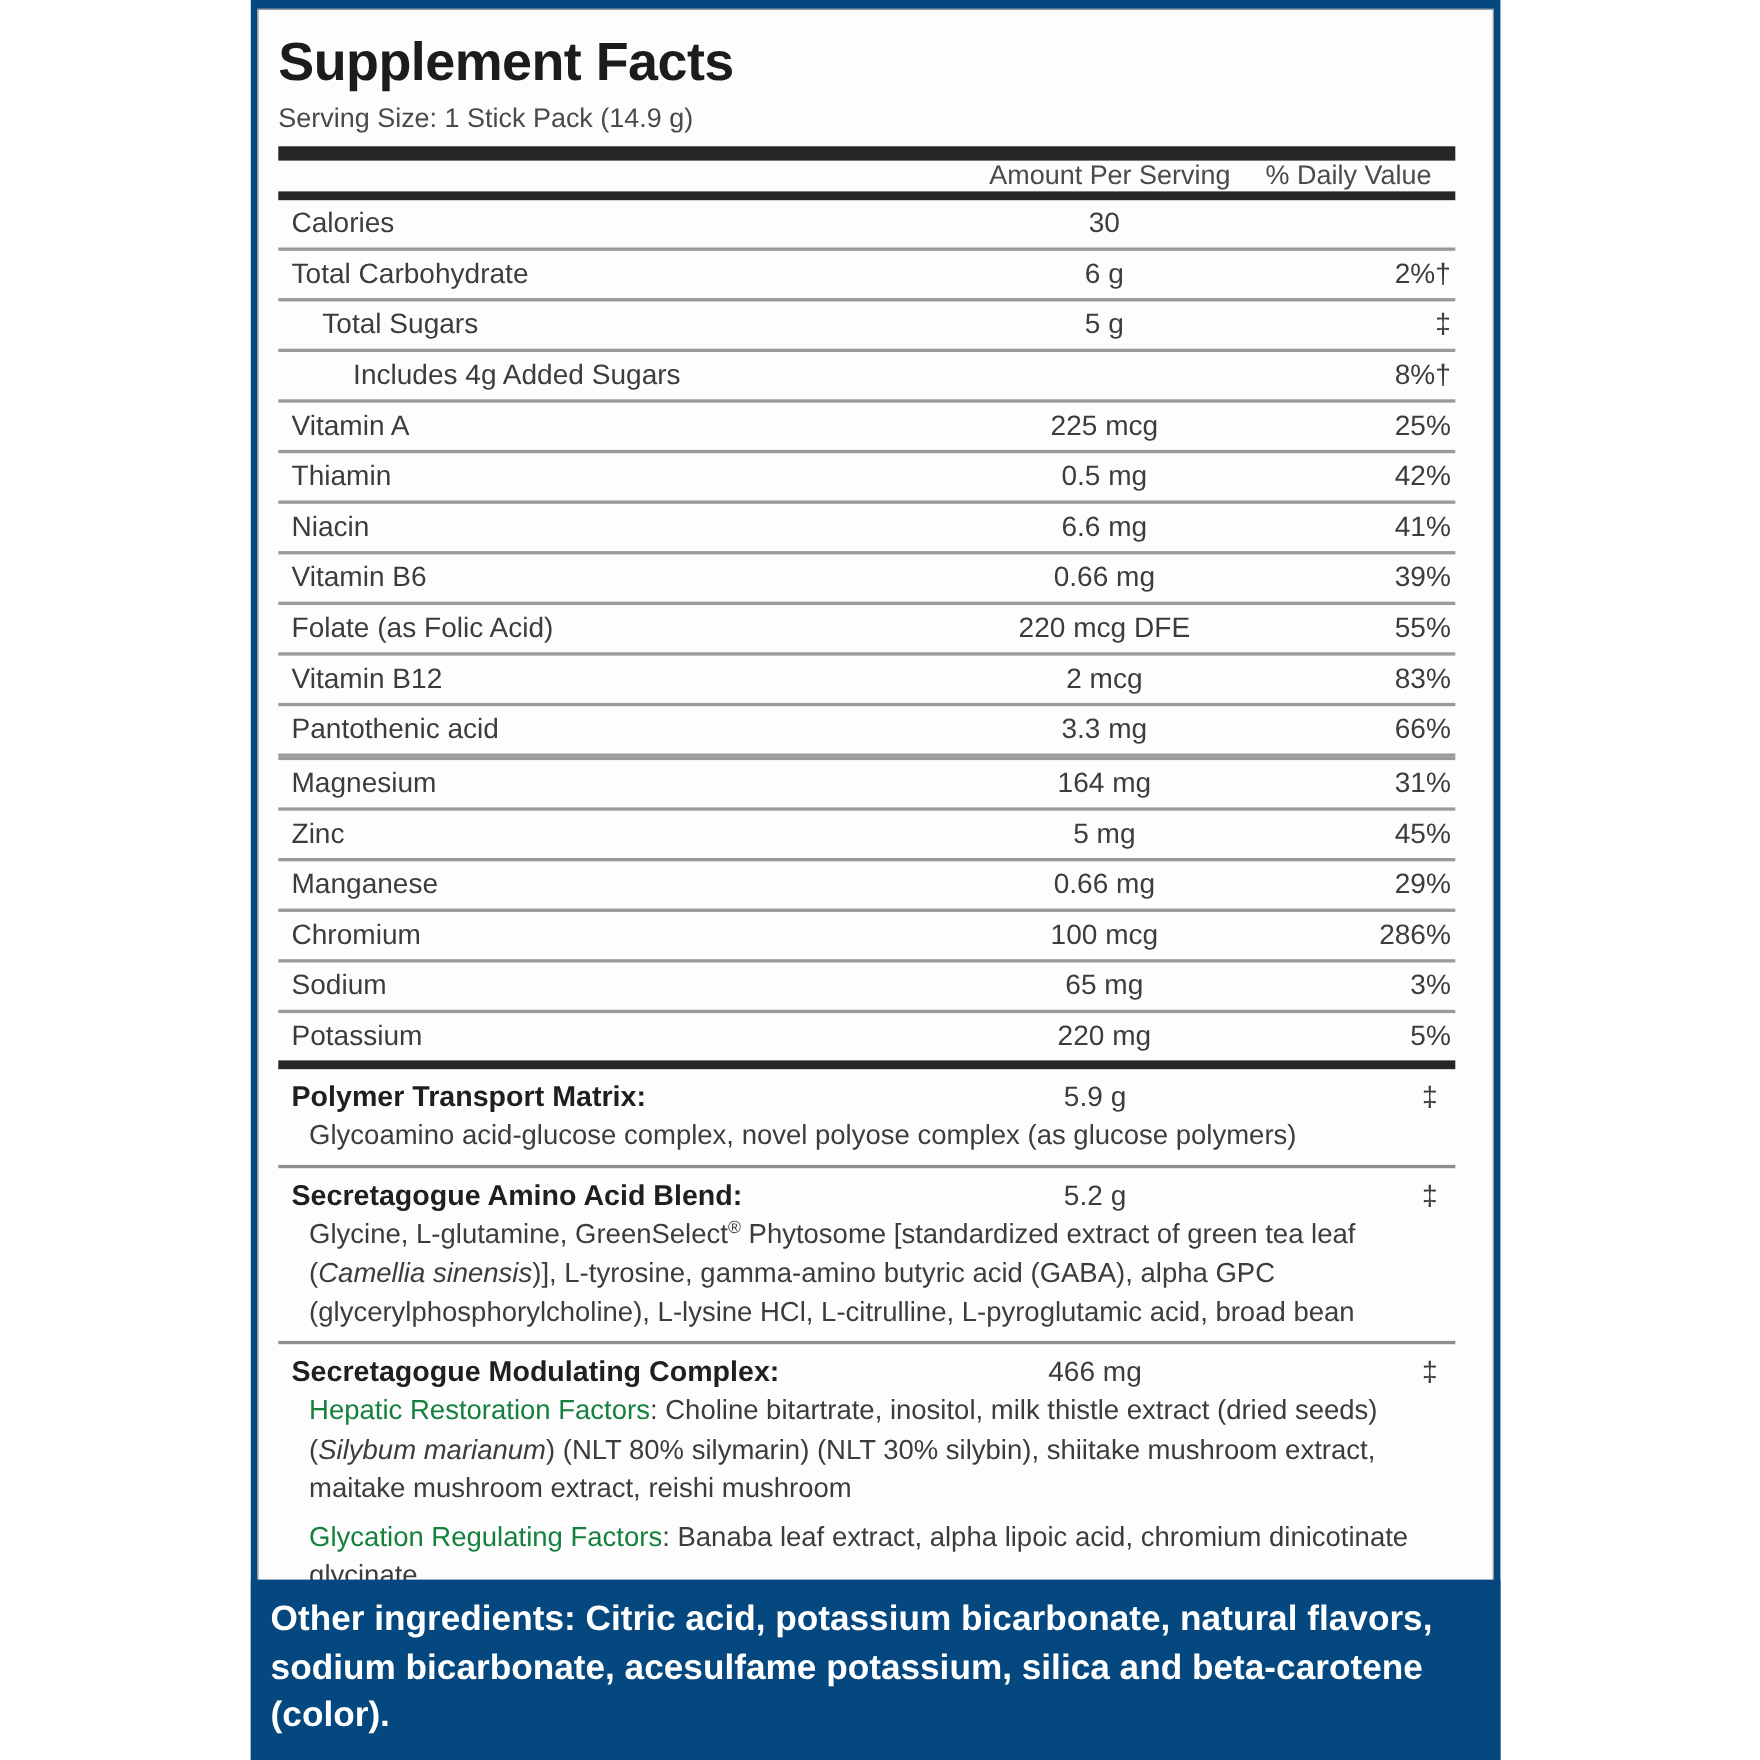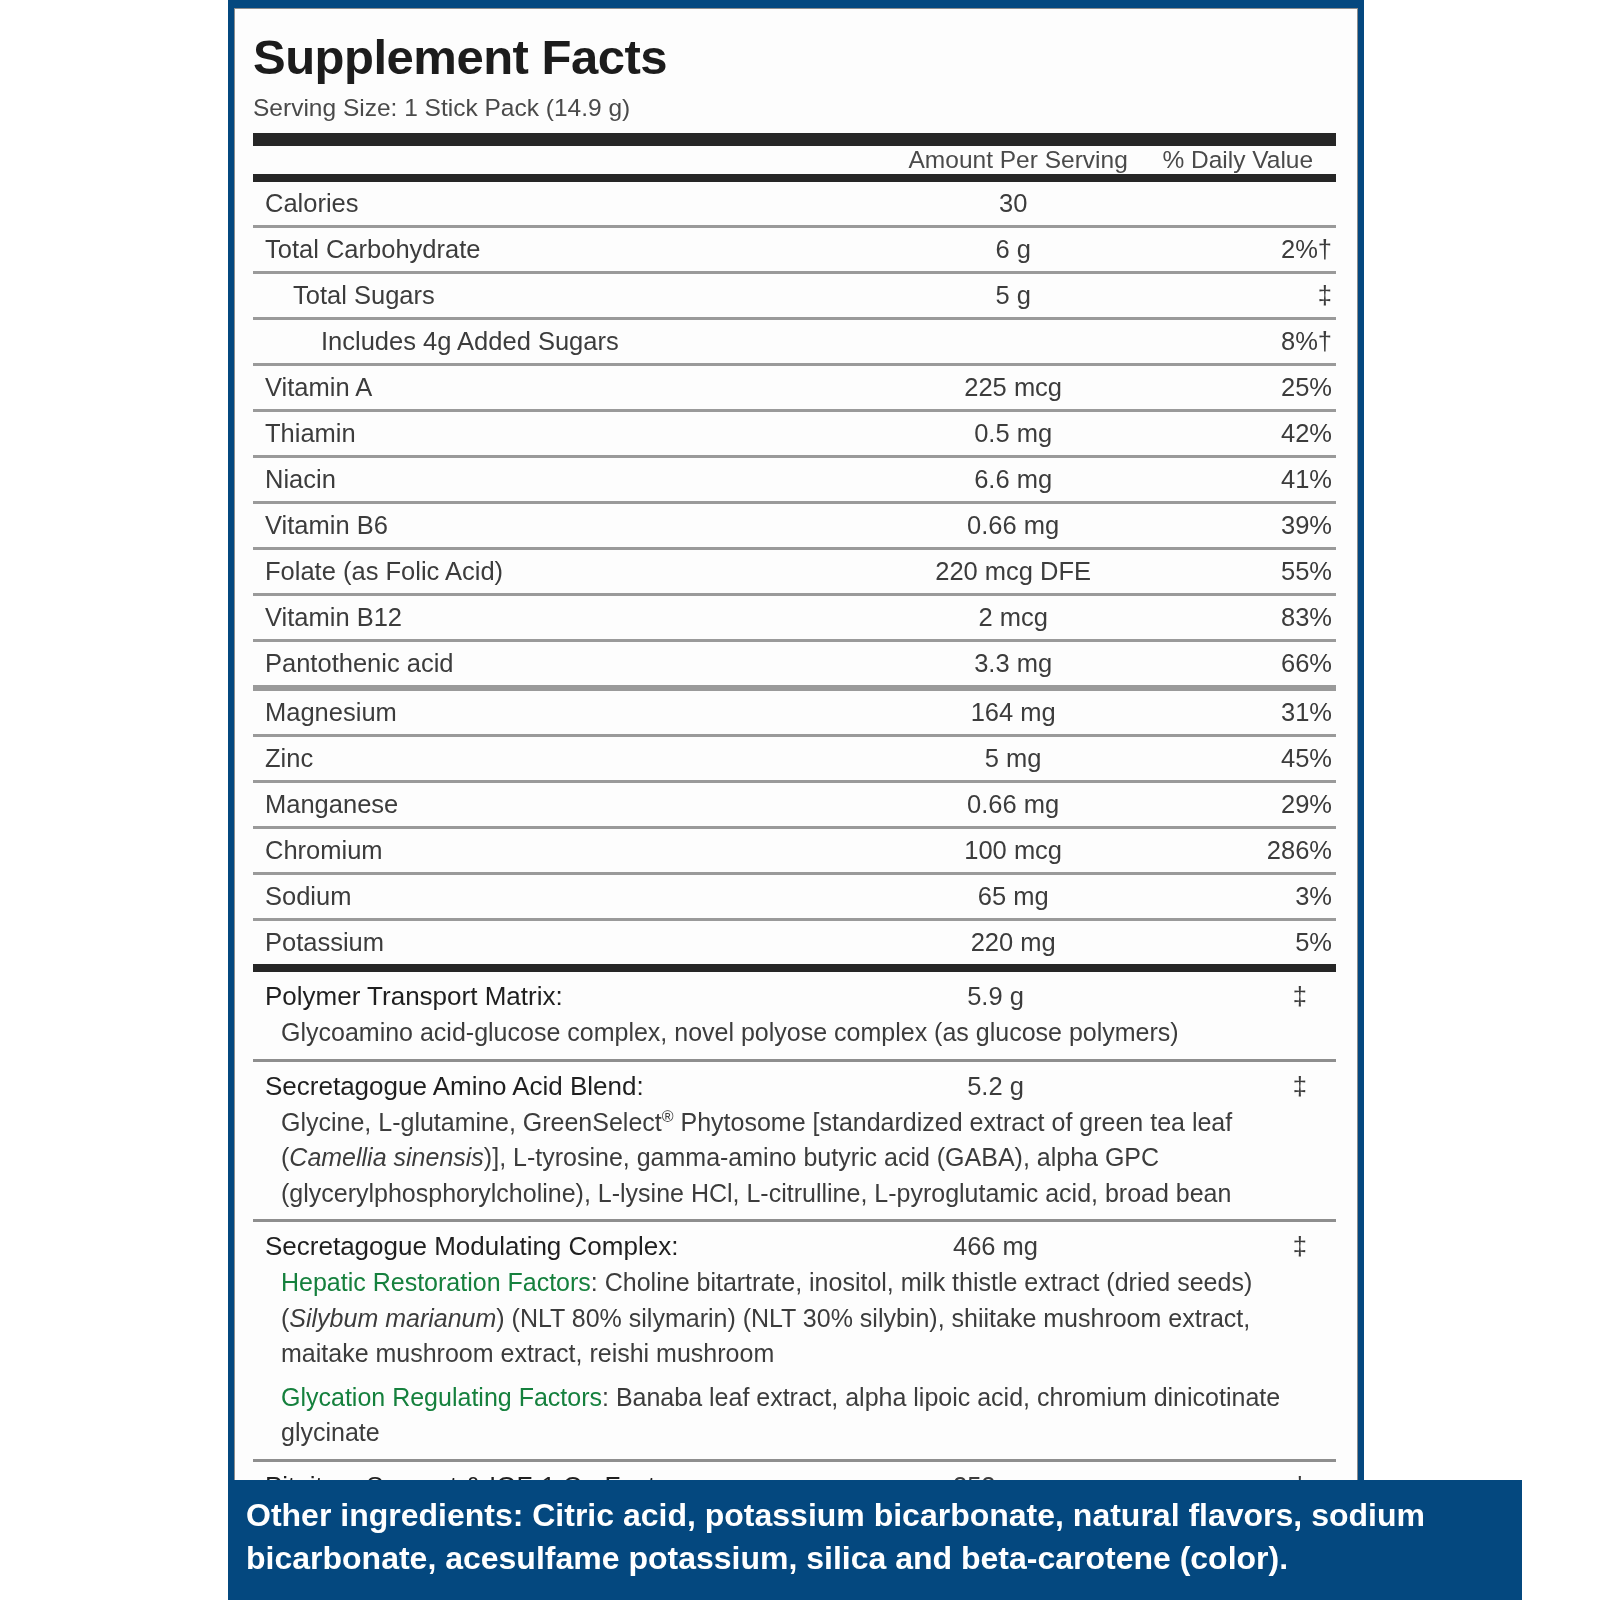--- a/index.html
+++ b/index.html
@@ -31,21 +31,21 @@
     height: 1600px;
     background: #04487f;
     box-sizing: border-box;
     padding: 8px 6px 0 6px;
   }
 
   .panel {
     background: #fdfdfd;
     box-sizing: border-box;
     border: 1px solid #8d8d8d;
-    padding: 18px 21px 10px 18px;
+    padding: 18px 34px 10px 18px;
     height: 1498px;
   }
 
   
   .sf-title {
     font-size: 49px;
     font-weight: bold;
     letter-spacing: -0.5px;
     color: #1c1c1c;
     line-height: 1.0;
@@ -120,21 +120,21 @@
   .blend-head {
     display: flex;
     align-items: baseline;
     padding: 9px 0 3px 0;
   }
   .blend-head .bh-name {
     width: 625px;
     padding-left: 12px;
     box-sizing: border-box;
     font-size: 26px;
-    font-weight: normal;
+    font-weight: bold;
     color: #1f1f1f;
     white-space: nowrap;
   }
   .blend-head .bh-amt {
     width: 245px;
     text-align: center;
     padding-right: 10px;
     box-sizing: border-box;
     font-size: 25.5px;
     color: #3c3c3c;
@@ -158,21 +158,21 @@
     color: #15803d;
   }
   .blend-body i { font-style: italic; }
   .reg { font-size: 16px; vertical-align: super; }
 
   
   .other-ing {
     position: absolute;
     left: 228px;
     bottom: 0px;
-    width: 1294px;
+    width: 1136px;
     background: #04487f;
     color: #ffffff;
     box-sizing: border-box;
     padding: 14px 18px 20px 18px;
     font-size: 32px;
     font-weight: bold;
     line-height: 1.35;
   }
 </style>
 </head>

